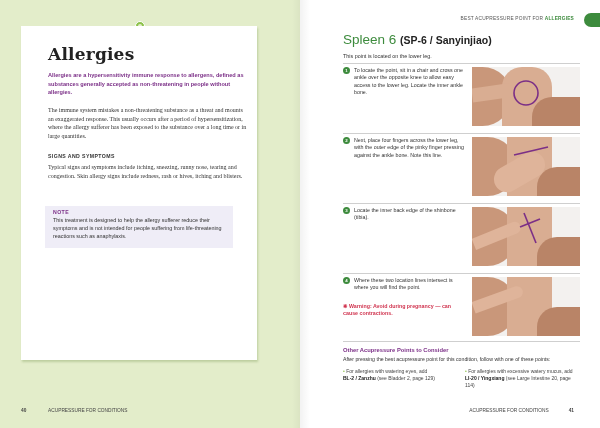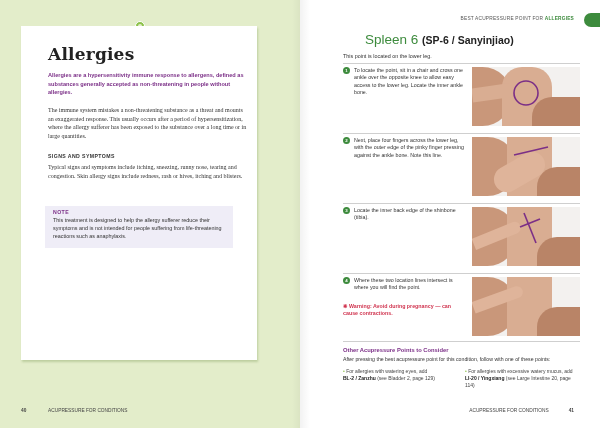--- a/index.html
+++ b/index.html
@@ -22,21 +22,21 @@
   .note-text { font-size: 5.4px; line-height: 7.8px; color: #333; }
   .left-footer { position: absolute; left: 21px; top: 408px; font-size: 4.8px; color: #444; }
   .left-footer .pnum { font-weight: bold; display:inline-block; width: 26px; }
 
   
   .right-page { position: absolute; left: 300px; top: 0; width: 300px; height: 428px; background: #fff; }
   .right-page .fold { position: absolute; left: 0; top: 0; width: 10px; height: 428px; background: linear-gradient(to right, rgba(0,0,0,0.05), rgba(0,0,0,0)); }
   .header-strip { position: absolute; right: 26px; top: 16px; font-size: 4.8px; color: #555; letter-spacing: 0.2px; }
   .header-strip .hl { color: #3c8a3c; font-weight: bold; }
   .header-tab { position: absolute; right: 0; top: 13px; width: 16px; height: 14px; background: #3d8b3d; border-radius: 7px 0 0 7px; }
-  .point-title { position: absolute; left: 43px; top: 32px; font-size: 13.5px; color: #3d8b3d; margin-left: 22px; }
+  .point-title { position: absolute; left: 43px; top: 32px; font-size: 13.5px; color: #3d8b3d; }
   .point-title .sub { color: #222; font-weight: bold; font-size: 10.5px; }
   .point-desc { position: absolute; left: 43px; top: 53px; font-size: 5.4px; color: #333; }
   .rule { position: absolute; left: 43px; width: 237px; height: 1px; background: #cfcfcf; }
 
   .step { position: absolute; left: 43px; width: 237px; height: 62px; }
   .step-num { position: absolute; left: 0; top: 0; width: 7px; height: 7px; border-radius: 50%; background: #3d8b3d; color: #fff; font-size: 4.4px; font-weight: bold; display:flex; align-items:center; justify-content:center; }
   .step-text { position: absolute; left: 11px; top: 0; width: 112px; font-size: 5.3px; line-height: 7.3px; color: #333; }
   .step-warn { position: absolute; left: 0; top: 26px; width: 120px; font-size: 5.3px; line-height: 7.3px; color: #d0344f; font-weight: bold; }
   .photo { position: absolute; left: 129px; top: 0; width: 108px; height: 59px; overflow: hidden; background: #f3f1ef; }
   .skin-a { position: absolute; background: #c9977a; }

